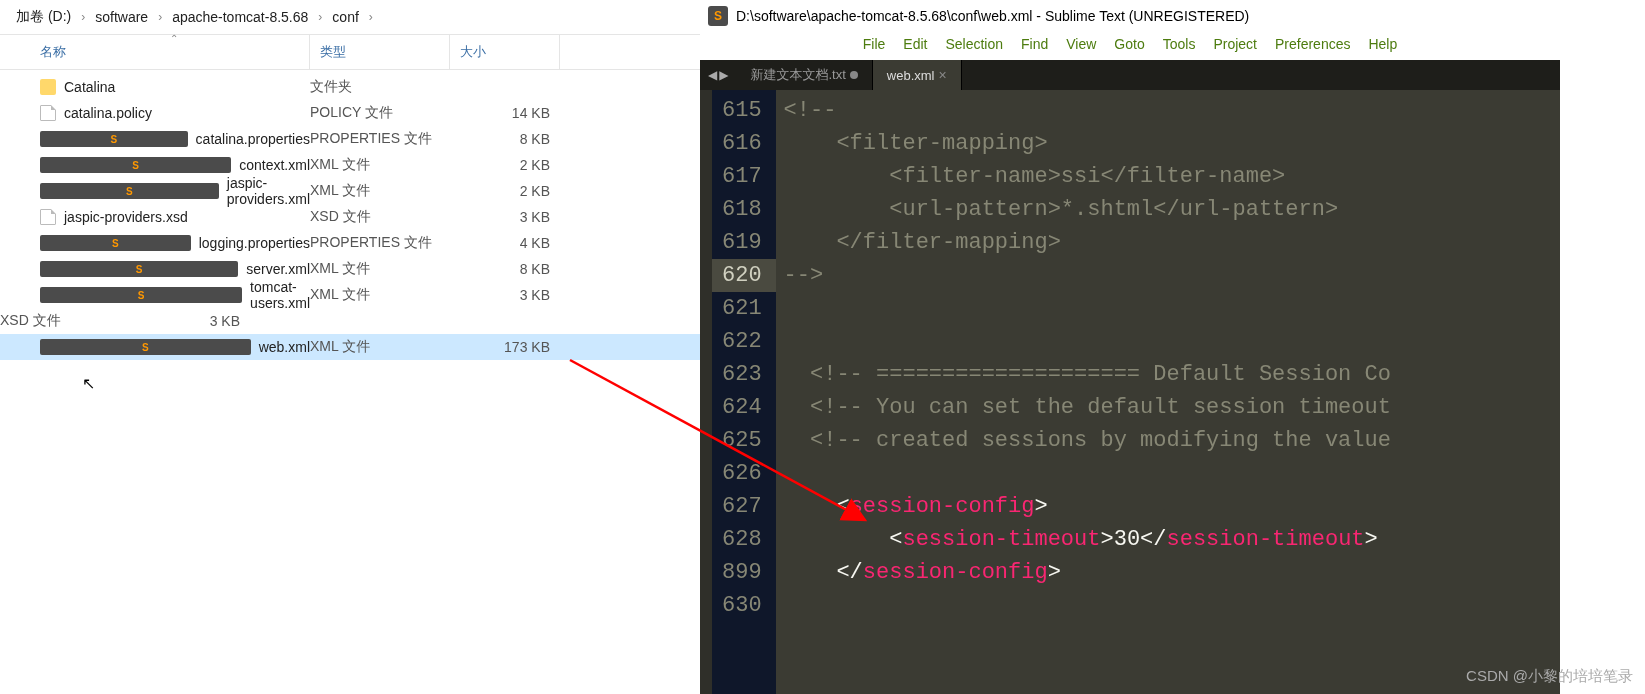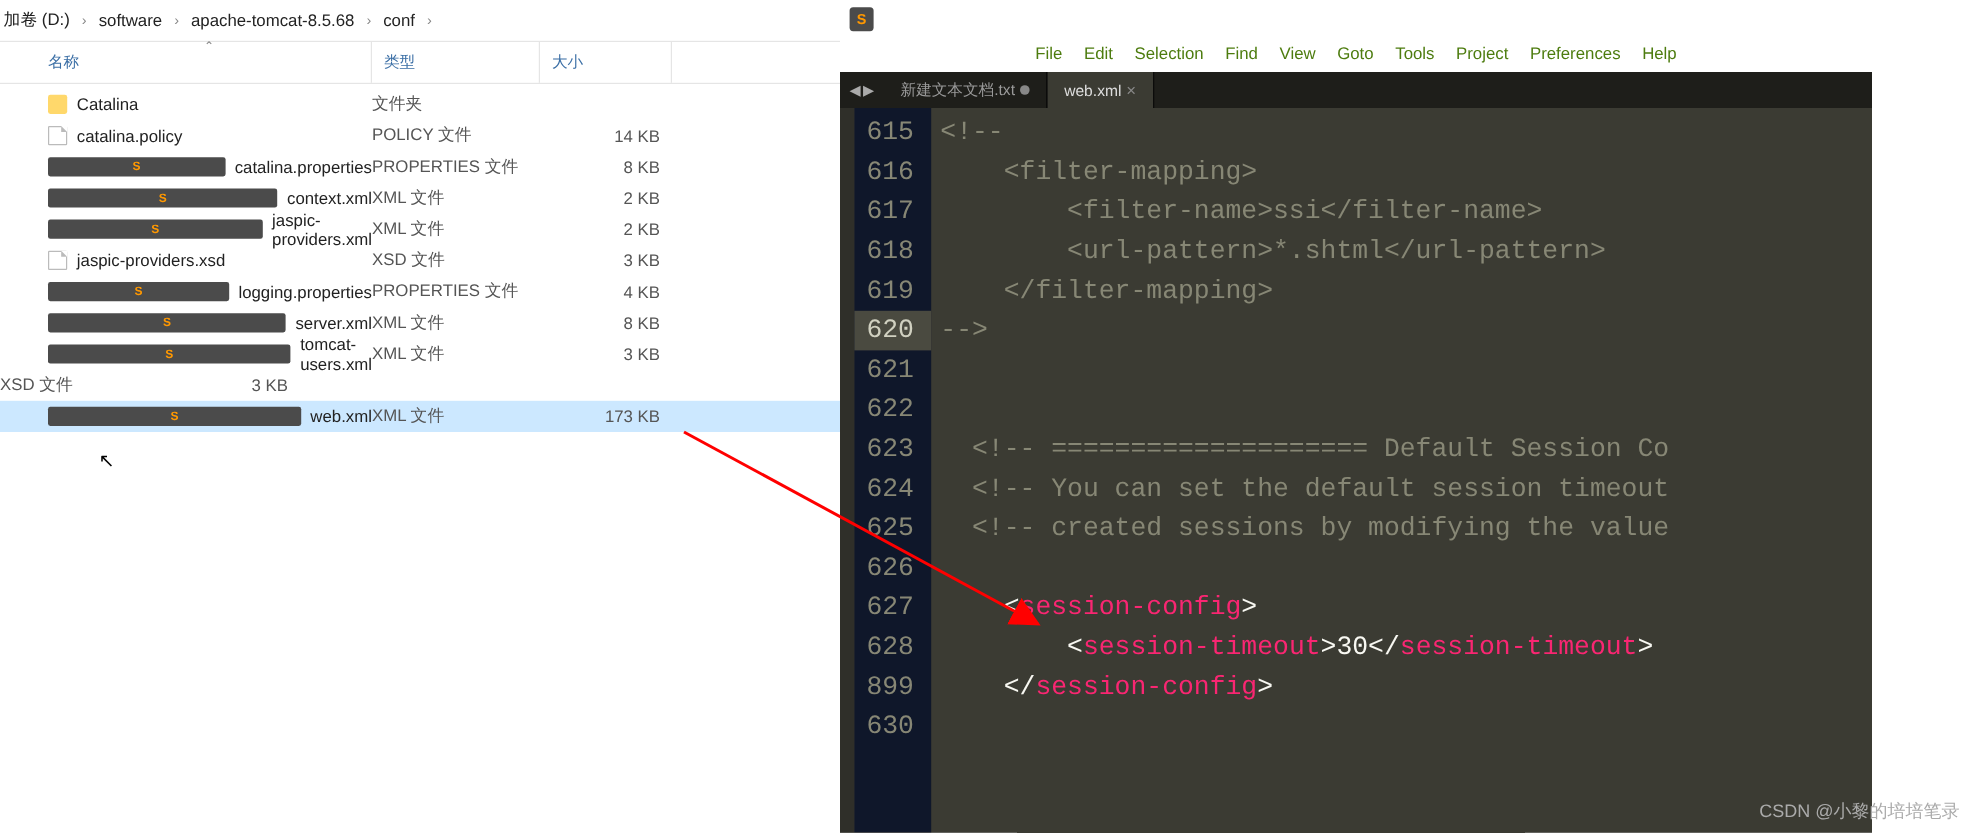--- a/index.html
+++ b/index.html
@@ -14,21 +14,21 @@
   }
   .container { display: flex; width: 100%; height: 100%; }
   
   .explorer {
     width: 700px;
     border-right: none;
     background: #fff;
     position: relative;
   }
   .breadcrumb {
-    padding: 8px 3px;
+    padding: 8px 16px;
     font-size: 14px;
     color: #222;
     display:flex;
     align-items:center;
     gap:4px;
   }
   .breadcrumb .sep { color:#888; padding:0 6px; font-size:12px;}
   .file-header {
     display:flex;
     border-top:1px solid #e5e5e5;
@@ -293,20 +293,21 @@
           <div class="cell-type">XML 文件</div>
           <div class="cell-size">173 KB</div>
         </div>
       </div>
     <div class="cursor-pointer">↖</div>
   </div>
 
   <div class="sublime">
     <div class="sublime-titlebar">
       <span class="sublime-logo">S</span>
+      <span>D:\software\apache-tomcat-8.5.68\conf\web.xml - Sublime Text (UNREGISTERED)</span>
     </div>
     <div class="sublime-menu" id="sublime-menu">
         <span>File</span>
         <span>Edit</span>
         <span>Selection</span>
         <span>Find</span>
         <span>View</span>
         <span>Goto</span>
         <span>Tools</span>
         <span>Project</span>

